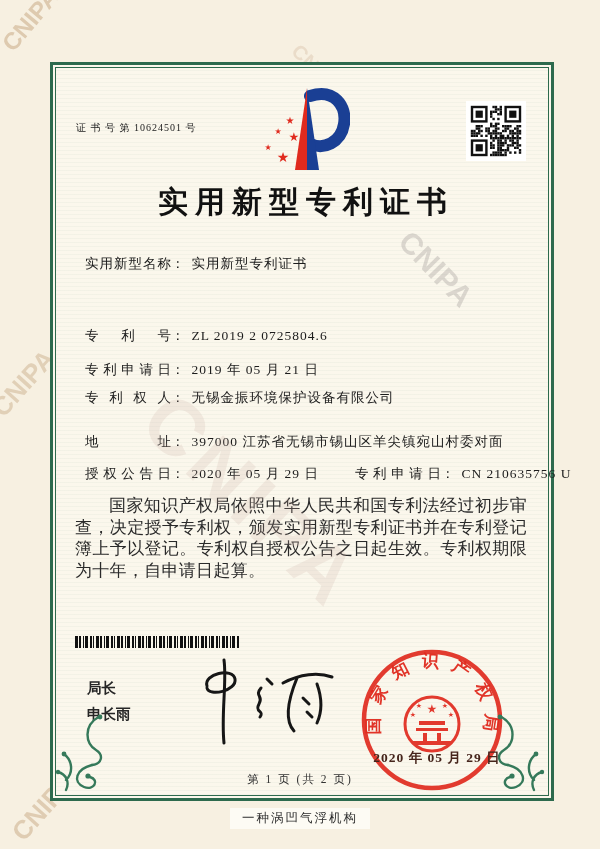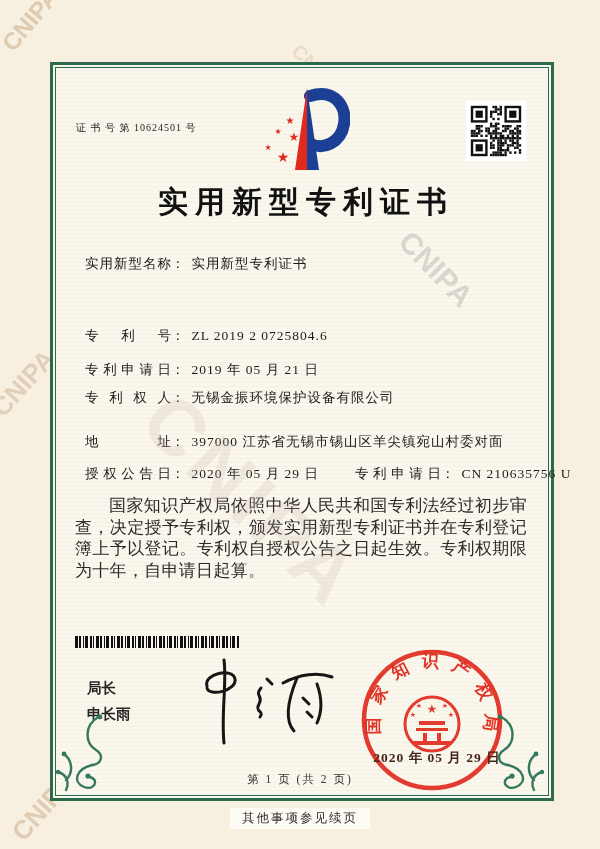--- a/index.html
+++ b/index.html
@@ -393,15 +393,15 @@
           <circle cx="10" cy="40" r="2.4"></circle>
         <circle cx="4" cy="58" r="2.2"></circle>
           <circle cx="34" cy="62" r="2.6"></circle>
       </g>
     </svg>
 
     <div class="page-ind">第 1 页 (共 2 页)</div>
   </div>
 
   <div class="footer-note">
-    <span>其他事项参见续页</span>
+    <span>一种涡凹气浮机构</span>
   </div>
 </div>
 
 </body></html>

